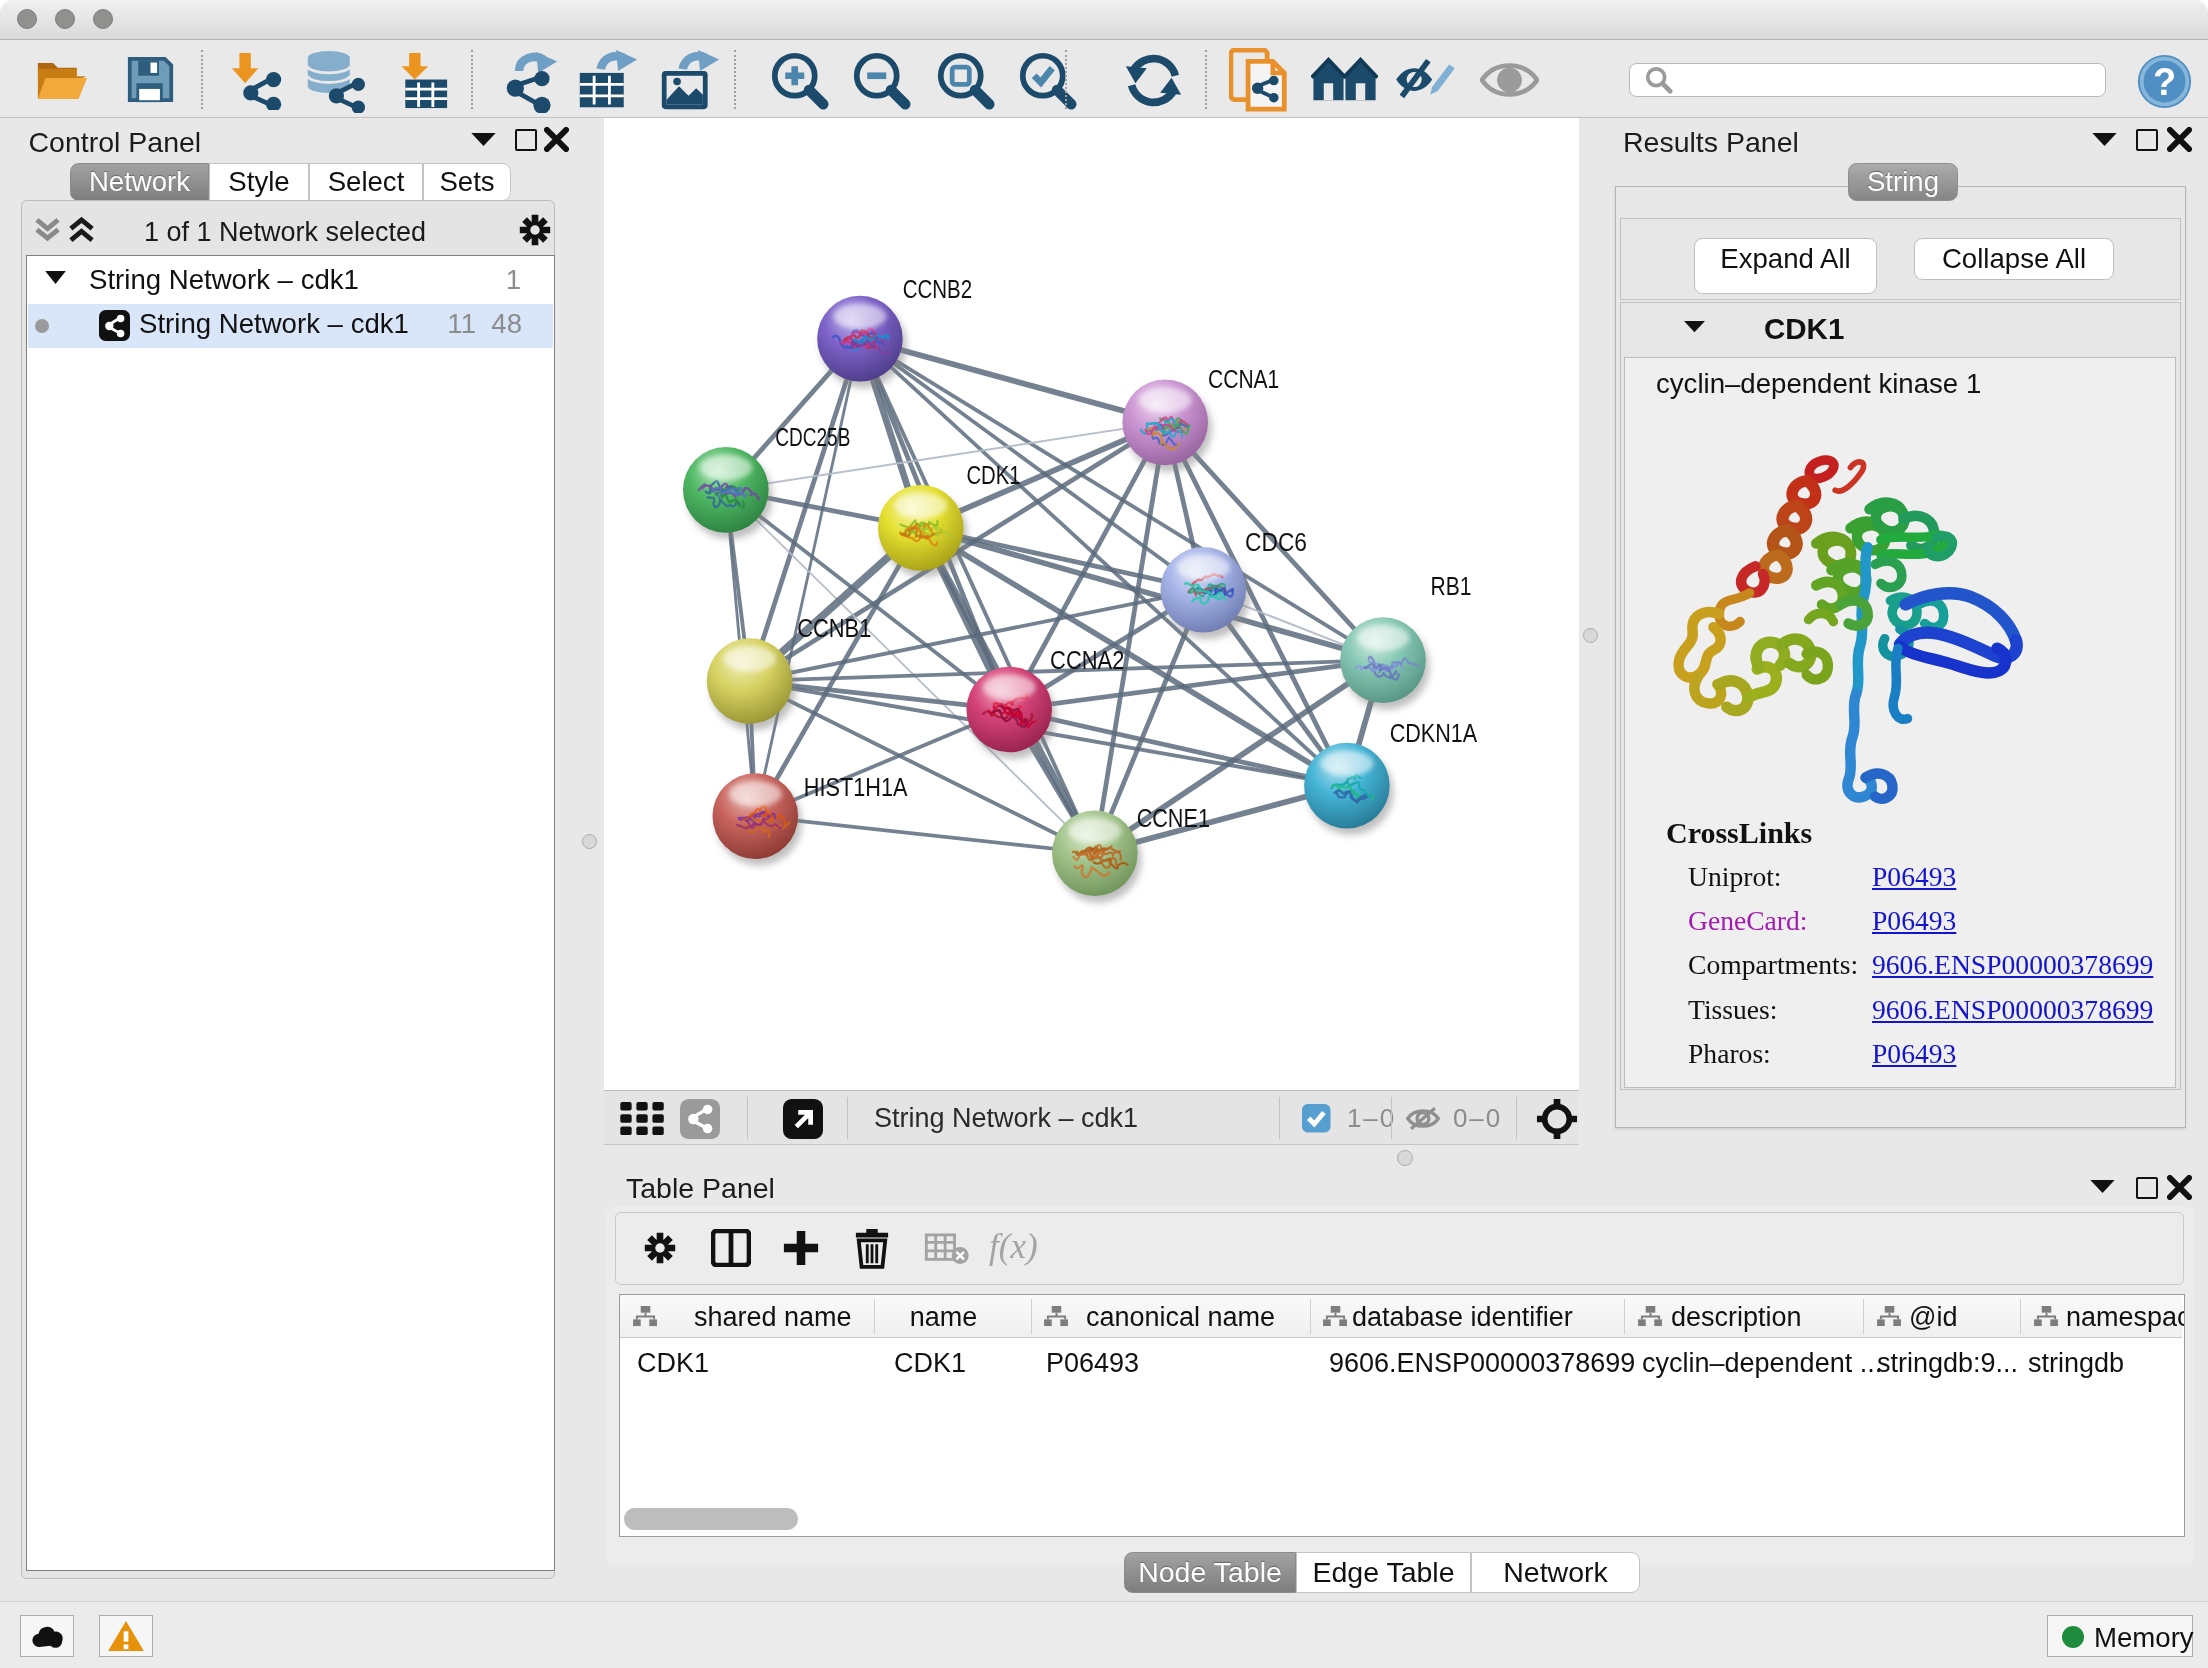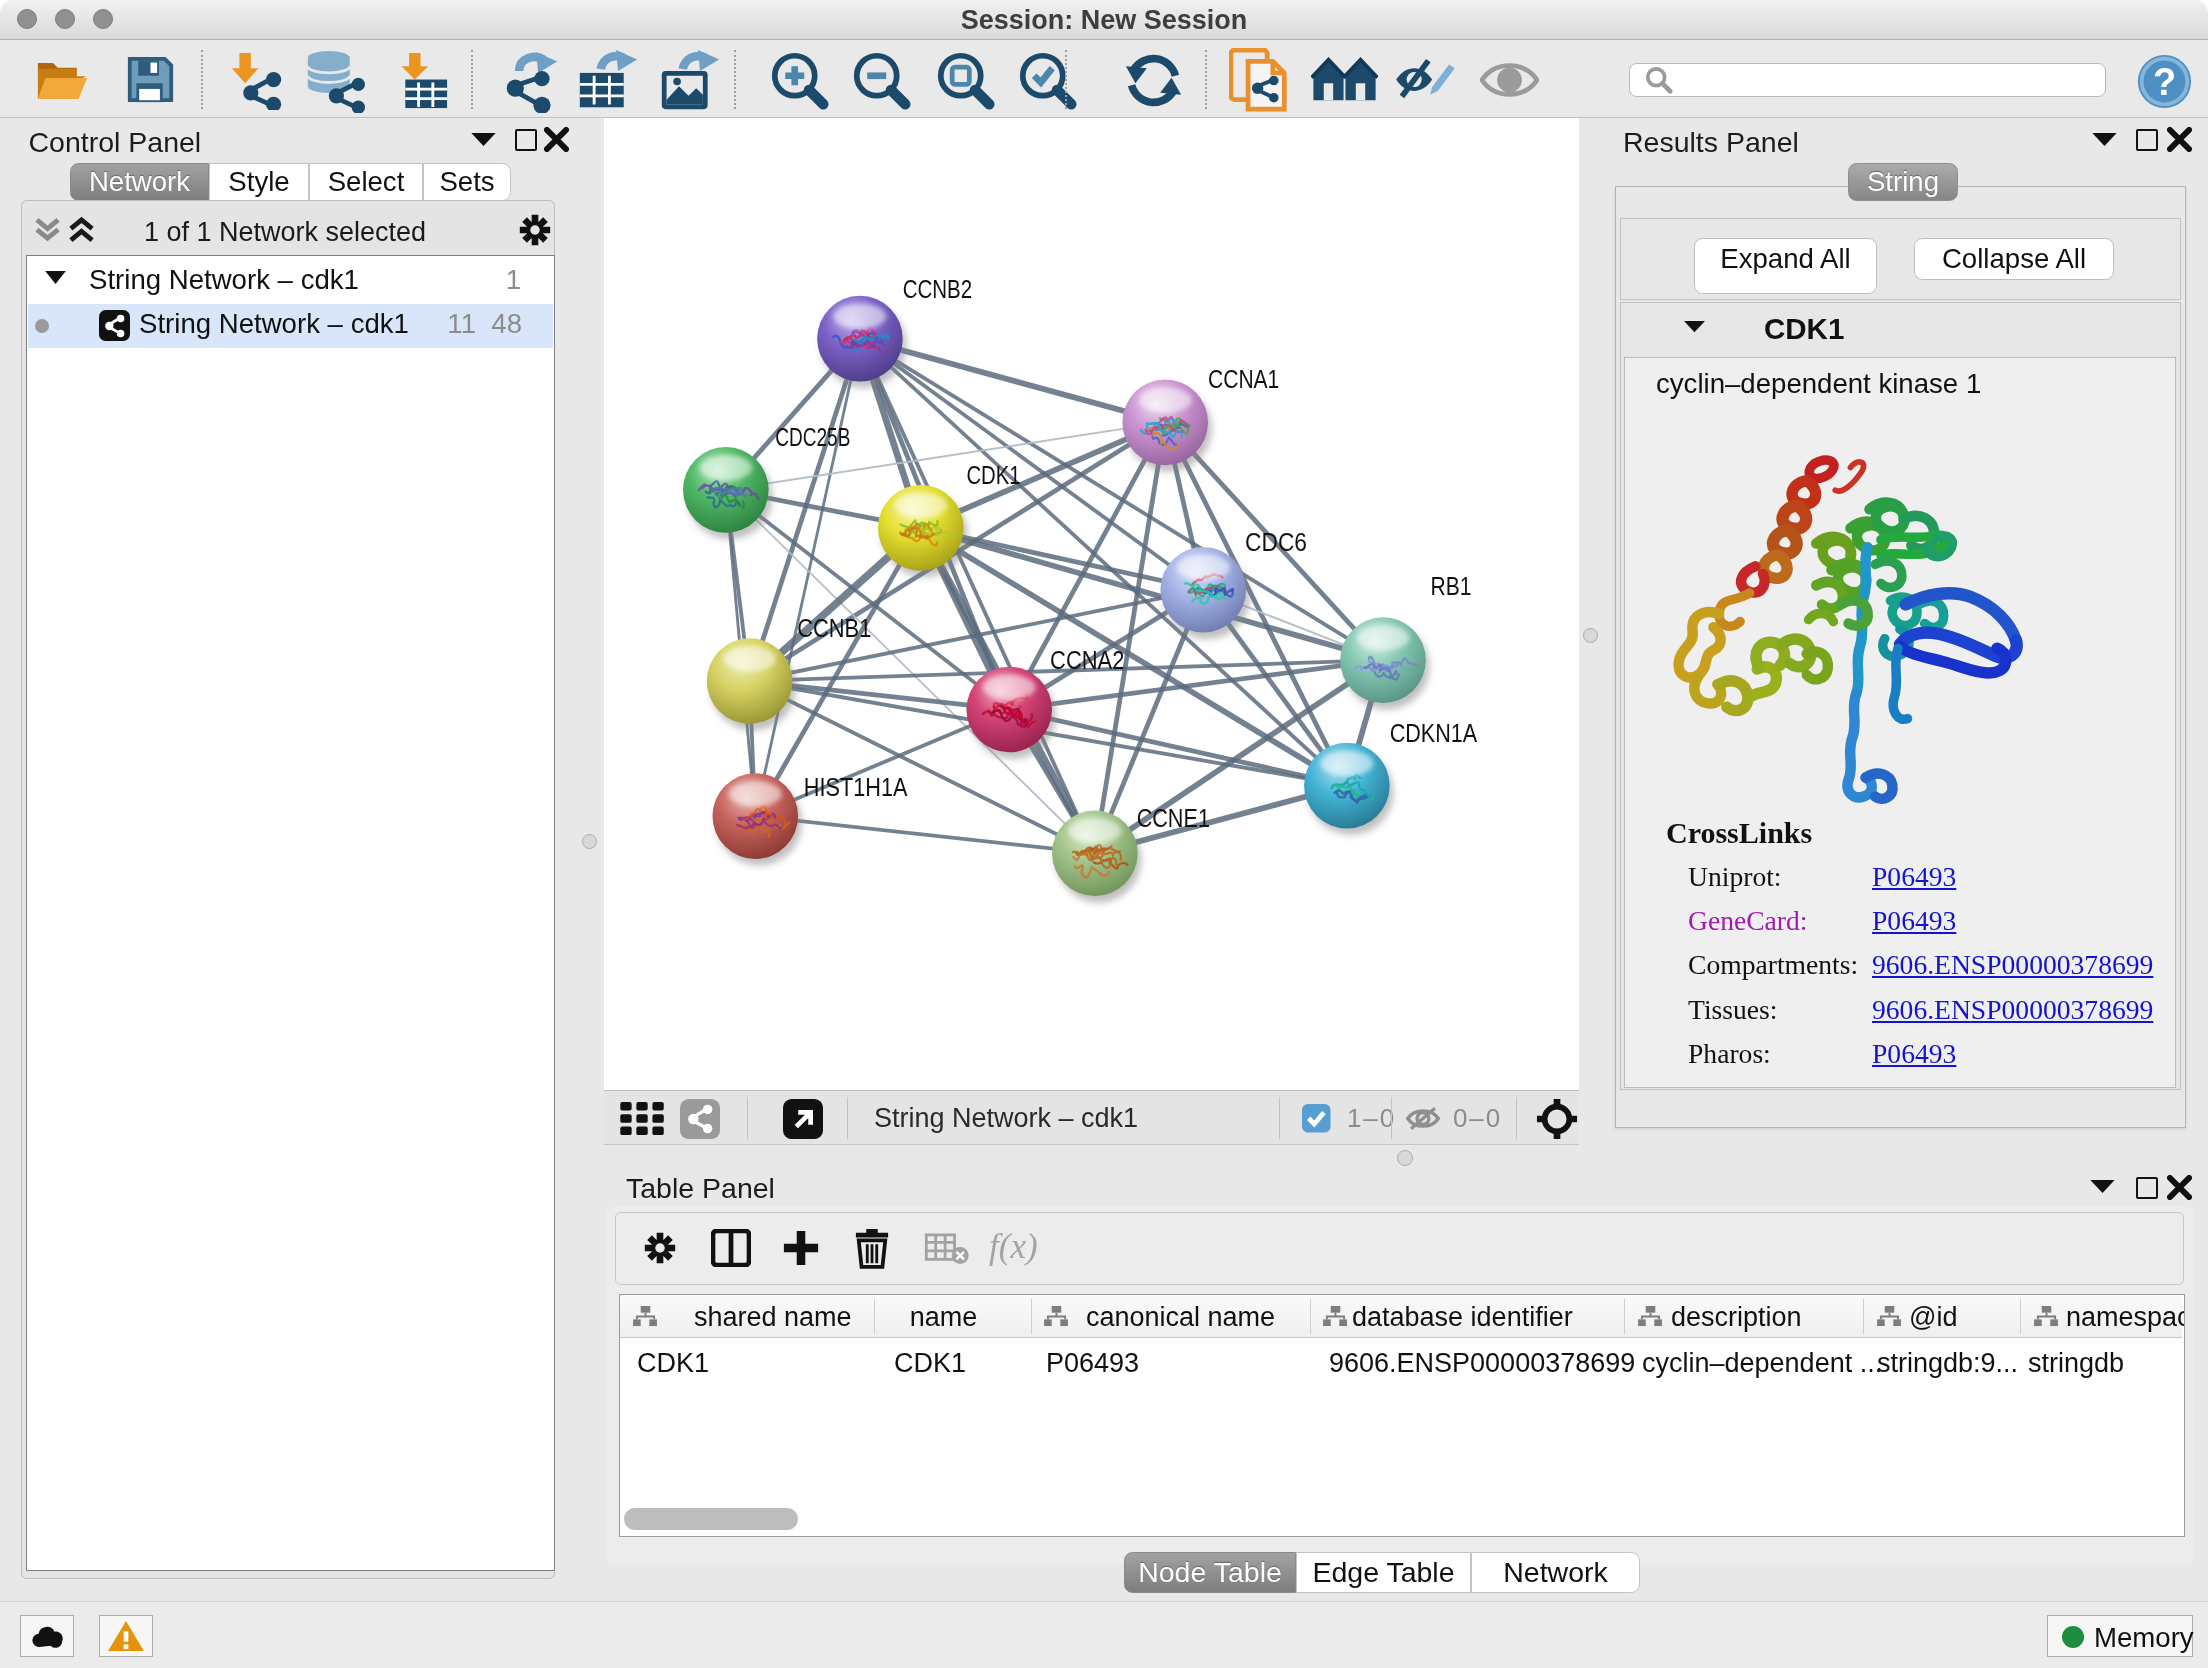--- a/index.html
+++ b/index.html
@@ -58,21 +58,20 @@
 #statusbar{left:0;top:1601px;width:2208px;height:68px;background:#ebebeb;border-top:1.9px solid #d4d4d4;}
 .sbtn{position:absolute;top:13.3px;height:42px;background:#f6f6f6;border:1.9px solid #adadad;box-sizing:border-box;}
 </style>
 </head>
 <body>
 <div id="win">
   <div id="titlebar" class="abs">
     <div class="tl" style="left:17px;"></div>
     <div class="tl" style="left:55px;"></div>
     <div class="tl" style="left:93px;"></div>
-    <div id="titletext" class="abs">Session: New Session</div>
   </div>
   <div id="toolbar" class="abs">
     <svg class="abs" style="left:36px;top:17px" width="53" height="46" viewBox="0 0 56 48">
       <path d="M2 6 h16 l5 5 h20 v8 h-41 z" fill="#b06810"></path>
       <path d="M2 44 L2 12 h41 v8 h10 z" fill="#c87d14"></path>
       <path d="M10 22 h44 l-9 22 h-43 z" fill="#f2a93b"></path>
     </svg>
     <svg class="abs" style="left:126px;top:15px" width="49" height="49" viewBox="0 0 52 52">
       <path d="M2 2 h40 l8 8 v40 h-48 z" fill="#2e5d7e"></path>
       <path d="M6 6 h34 l6 6 v34 h-40 z" fill="#6f9cb8"></path>

